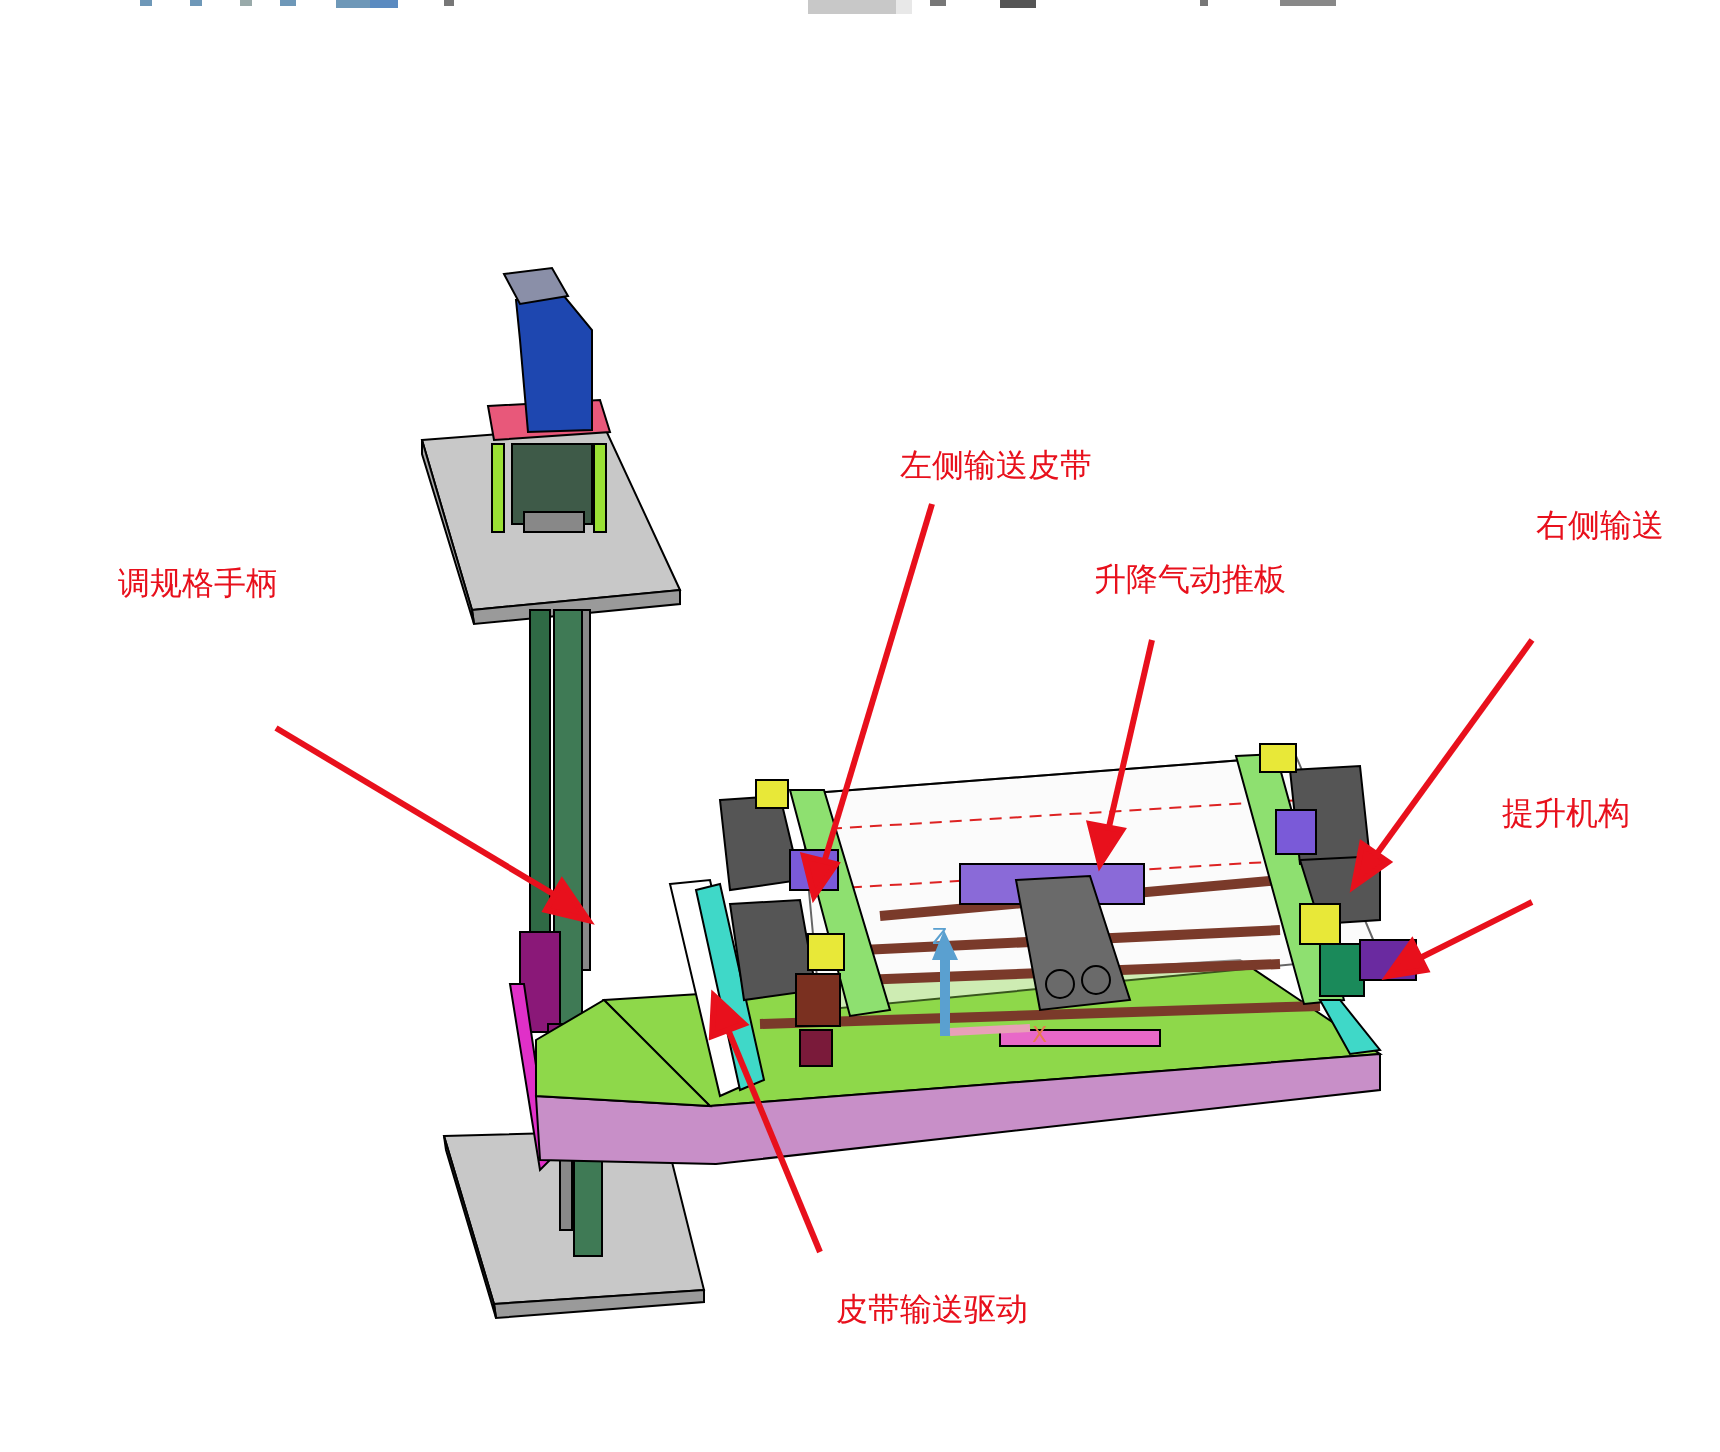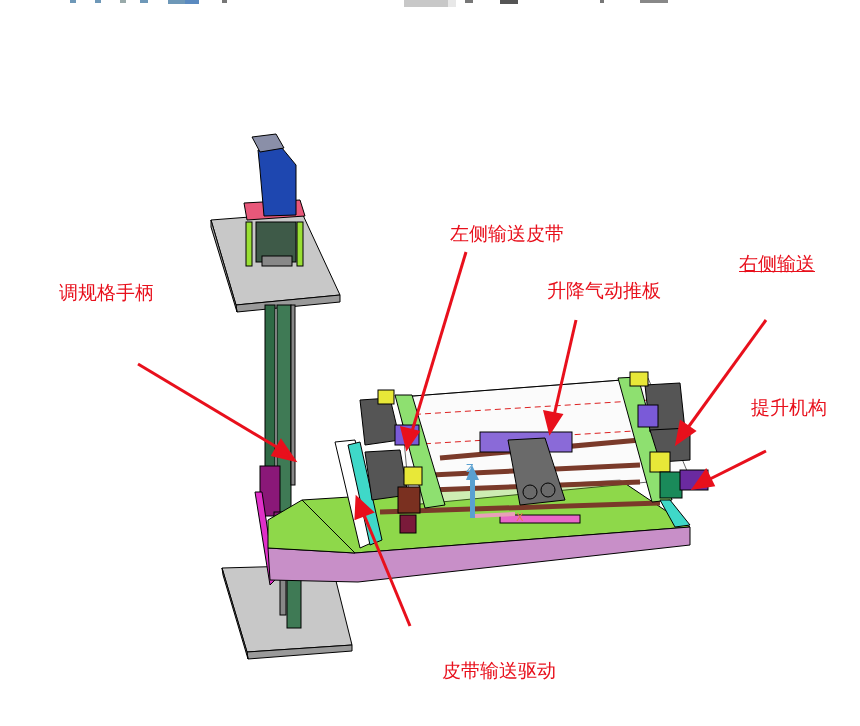--- a/index.html
+++ b/index.html
@@ -1,19 +1,19 @@
 <!DOCTYPE html>
 <html><head>
 <meta charset="utf-8">
 <style>
   html, body { margin:0; padding:0; background:#ffffff; }
   body { width:860px; height:726px; position:relative; overflow:hidden; font-family:"DejaVu Sans", sans-serif; }
   .toolbar-strip { position:absolute; left:0; top:0; width:860px; height:8px; }
   .tb-icon { position:absolute; top:0; height:6px; }
-  .label { position:absolute; color:#e8101c; font-size:19px; line-height:22px; white-space:nowrap; font-family:"DejaVu Sans", sans-serif; }
+  .label { position:absolute; color:#e8101c; font-size:16px; line-height:22px; white-space:nowrap; font-family:"DejaVu Sans", sans-serif; }
   svg.scene { position:absolute; left:0; top:0; }
 </style>
 </head>
 <body>
 
 <div class="toolbar-strip">
   <span class="tb-icon" style="left:70px;width:6px;background:#6e98b8;top:0;height:3px;"></span>
   <span class="tb-icon" style="left:95px;width:6px;background:#6e98b8;top:0;height:3px;"></span>
   <span class="tb-icon" style="left:120px;width:6px;background:#9aa;top:0;height:3px;"></span>
   <span class="tb-icon" style="left:140px;width:8px;background:#6e98b8;top:0;height:3px;"></span>
@@ -147,18 +147,18 @@
     <line x1="766" y1="451" x2="704" y2="482"></line>
     <polygon points="694,488 706,471 713,485"></polygon>
     <line x1="410" y1="626" x2="362" y2="510"></line>
     <polygon points="357,498 372,512 356,518"></polygon>
   </g>
 </svg>
 
 <div class="label" style="left:59px;top:281px;">调规格手柄</div>
 <div class="label" style="left:450px;top:222px;">左侧输送皮带</div>
 <div class="label" style="left:547px;top:279px;">升降气动推板</div>
-<div class="label" style="left:739px;top:252px;text-decoration:underline;">右侧输送</div>
+<div class="label" style="left:768px;top:252px;">右侧输送</div>
 <div class="label" style="left:751px;top:396px;">提升机构</div>
-<div class="label" style="left:418px;top:659px;margin-left:24px;">皮带输送驱动</div>
+<div class="label" style="left:418px;top:644px;">皮带输送驱动</div>
 
 <div class="label" style="left:466px;top:458px;font-size:11px;color:#5aa0d0;">Z</div>
 <div class="label" style="left:516px;top:507px;font-size:11px;color:#e87a50;">X</div>
 
 </body></html>

